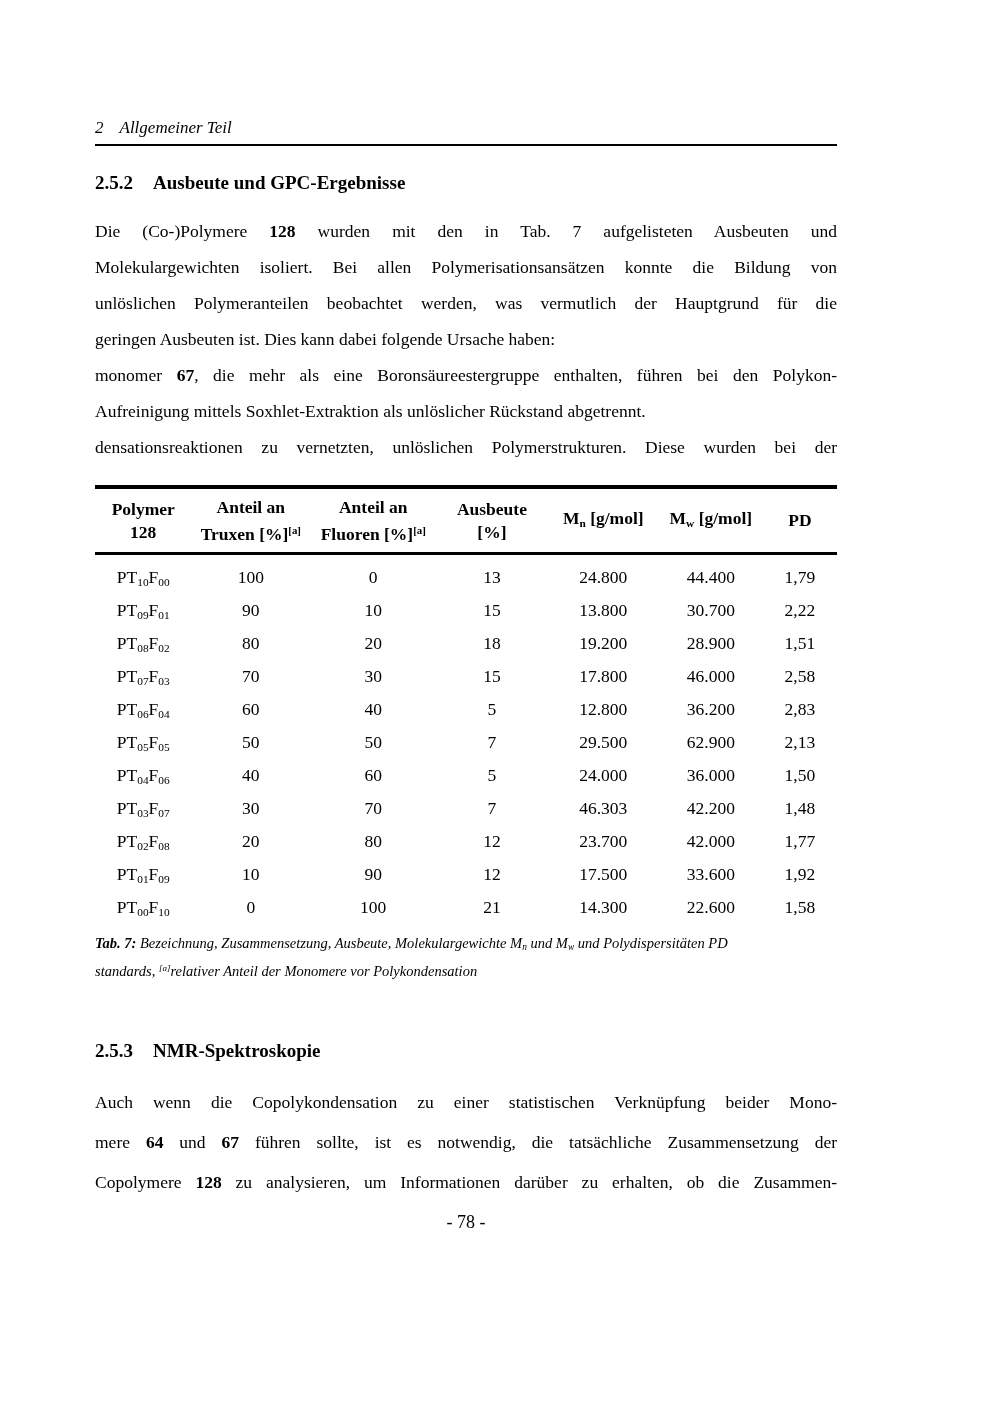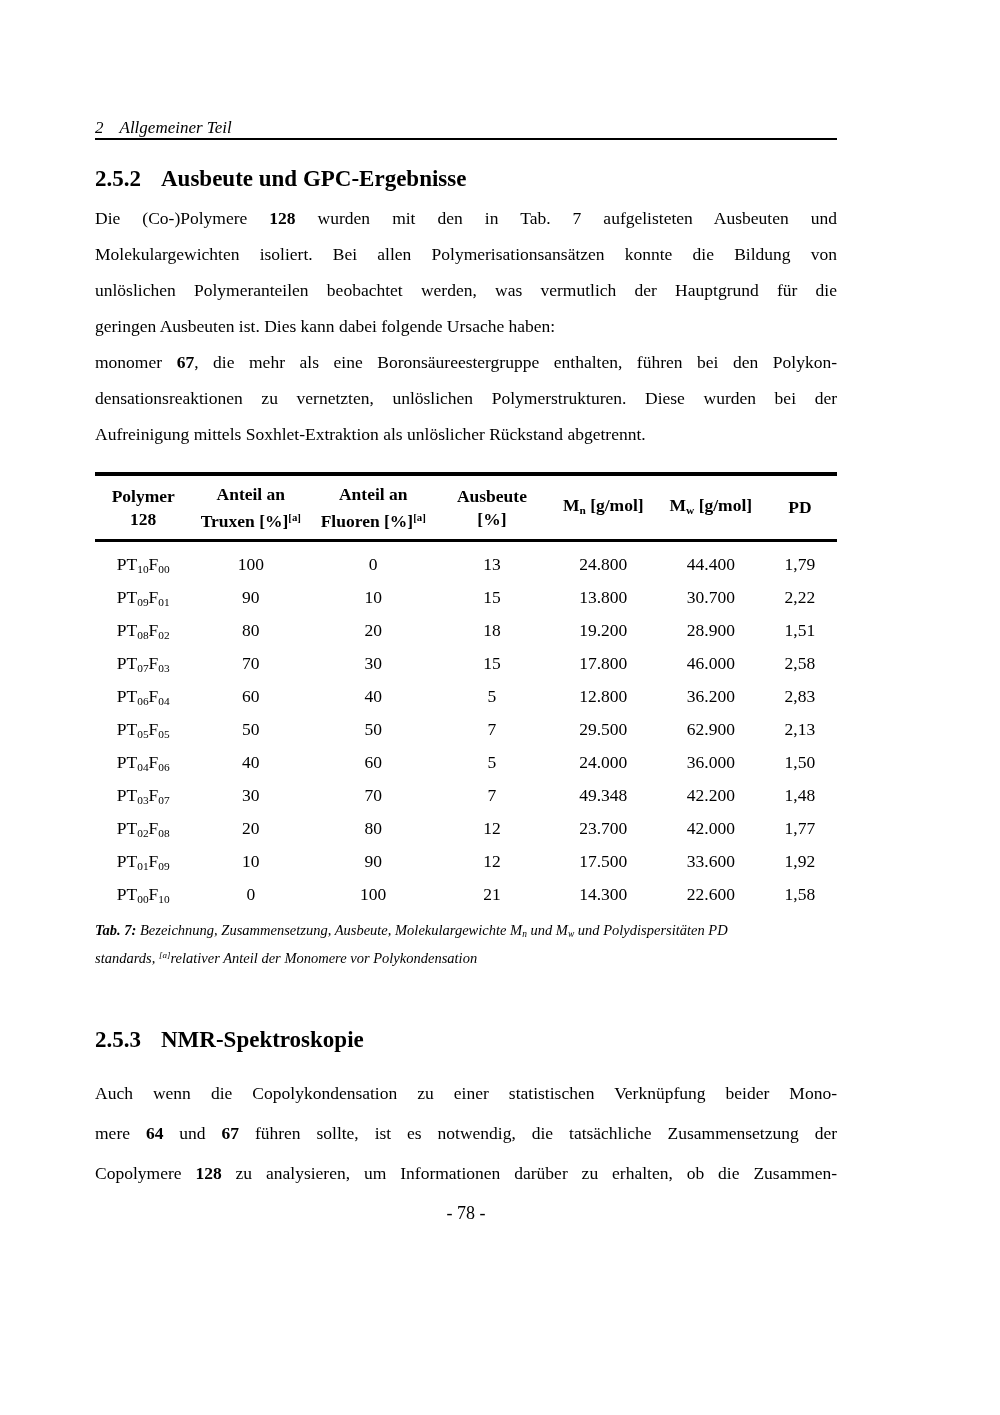--- a/index.html
+++ b/index.html
@@ -8,31 +8,31 @@
     background:#ffffff;color:#000000;
     font-family:"Liberation Serif","DejaVu Serif",serif;
     overflow:hidden;
   }
   .page{padding-top:118px;}
   .content{width:742px;margin-left:95px;}
 
   .running-header{
     font-style:italic;font-size:17px;
     border-bottom:2px solid #000;
-    padding-bottom:0;
+    padding-bottom:6px;
   }
   .rh-num{margin-right:16px;}
 
-  .sec-heading{font-weight:bold;font-size:23px;}
+  .sec-heading{font-weight:bold;font-size:19px;}
   .sec-heading.h1{margin-top:26px;}
   .sec-heading.h2{margin-top:58px;}
   .sec-num{margin-right:20px;}
 
   .para{font-size:17.5px;}
-  .para.p1{margin-top:8px;line-height:36px;}
+  .para.p1{margin-top:19px;line-height:36px;}
   .para.p2{line-height:36px;}
   .para.p3{margin-top:20px;line-height:40px;}
   .line{text-align:justify;text-align-last:auto;}
   .line.j{text-align-last:justify;}
 
   .b{font-weight:bold;}
   .sub{font-size:65%;vertical-align:-0.25em;}
   .sup{font-size:62%;vertical-align:0.55em;}
 
   table.gpc-table{
@@ -75,22 +75,22 @@
     </div>
 
     <div class="para p1">
         <div class="line j"><span>Die (Co-)Polymere </span><span class="b">128</span><span> wurden mit den in Tab. 7 aufgelisteten Ausbeuten und</span></div>
         <div class="line j"><span>Molekulargewichten isoliert. Bei allen Polymerisationsansätzen konnte die Bildung von</span></div>
         <div class="line j"><span>unlöslichen Polymeranteilen beobachtet werden, was vermutlich der Hauptgrund für die</span></div>
         <div class="line"><span>geringen Ausbeuten ist. Dies kann dabei folgende Ursache haben:</span></div>
       </div>
     <div class="para p2">
         <div class="line j"><span>monomer </span><span class="b">67</span><span>, die mehr als eine Boronsäureestergruppe enthalten, führen bei den Polykon-</span></div>
+        <div class="line"><span>Aufreinigung mittels Soxhlet-Extraktion als unlöslicher Rückstand abgetrennt.</span></div>
         <div class="line j"><span>densationsreaktionen zu vernetzten, unlöslichen Polymerstrukturen. Diese wurden bei der</span></div>
-        <div class="line"><span>Aufreinigung mittels Soxhlet-Extraktion als unlöslicher Rückstand abgetrennt.</span></div>
       </div>
 
     <table class="gpc-table">
       <colgroup id="col-group">
           <col style="width: 13%;">
           <col style="width: 16%;">
           <col style="width: 17%;">
           <col style="width: 15%;">
           <col style="width: 15%;">
           <col style="width: 14%;">
@@ -187,21 +187,21 @@
             <td>5</td>
             <td>24.000</td>
             <td>36.000</td>
             <td>1,50</td>
           </tr>
           <tr>
             <td><span>PT</span><span class="sub">03</span><span>F</span><span class="sub">07</span></td>
             <td>30</td>
             <td>70</td>
             <td>7</td>
-            <td>49.348</td>
+            <td>46.303</td>
             <td>42.200</td>
             <td>1,48</td>
           </tr>
           <tr>
             <td><span>PT</span><span class="sub">02</span><span>F</span><span class="sub">08</span></td>
             <td>20</td>
             <td>80</td>
             <td>12</td>
             <td>23.700</td>
             <td>42.000</td>

